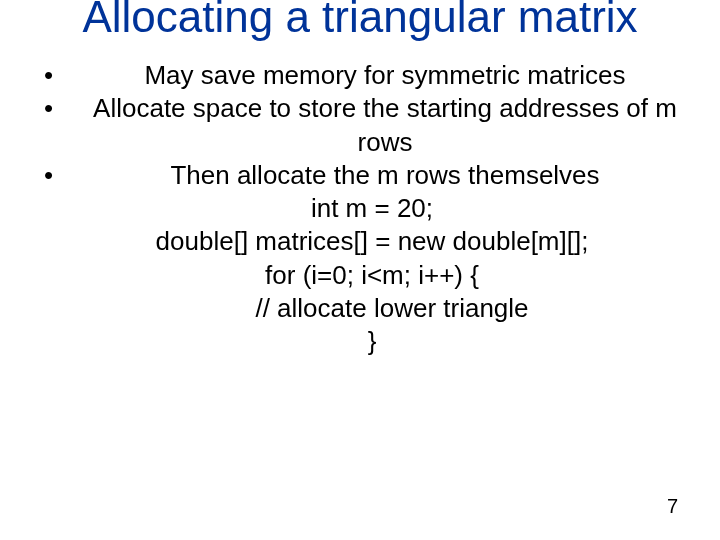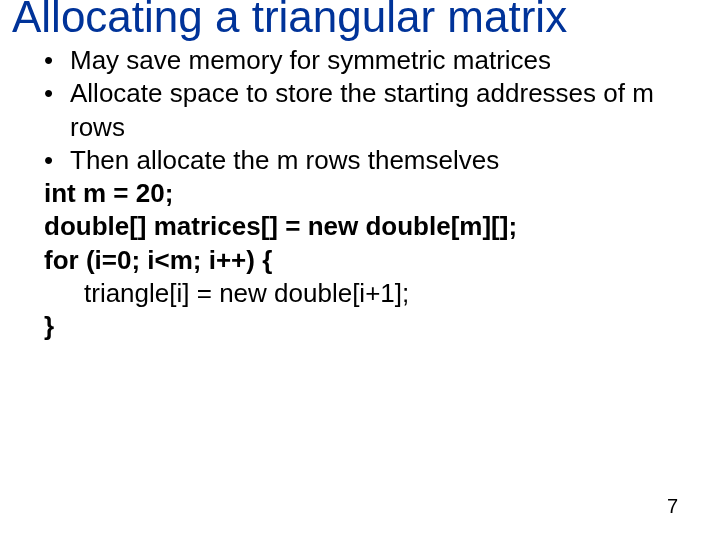--- a/index.html
+++ b/index.html
@@ -10,52 +10,52 @@
     background: #ffffff;
     font-family: "Comic Sans MS", "Comic Sans", cursive, sans-serif;
     color: #000;
     overflow: hidden;
   }
   .slide {
     position: relative;
     width: 720px;
     height: 540px;
     box-sizing: border-box;
+    text-align: center;
   }
   .title {
     position: absolute;
     top: -6px;
     left: 12px;
     right: 12px;
     color: #003399;
     font-size: 44px;
     line-height: 1.05;
     font-weight: 400;
   }
   .body {
     position: absolute;
-    top: 44px;
+    top: 59px;
     left: 44px;
     right: 20px;
     font-size: 26px;
     line-height: 1.28;
   }
   .bullet {
     position: relative;
     padding-left: 26px;
   }
   .bullet::before {
     content: "•";
     position: absolute;
     left: 0;
     top: 0;
   }
   .noindent {
     padding-left: 0;
-    font-weight: bold;
   }
   .indent1 {
     padding-left: 40px;
   }
   .pagenum {
     position: absolute;
     right: 42px;
     bottom: 22px;
     font-size: 20px;
     color: #000;
@@ -69,19 +69,19 @@
   <div class="title">Allocating a triangular matrix</div>
 
   <div class="body">
     <div class="bullet">May save memory for symmetric matrices</div>
     <div class="bullet">Allocate space to store the starting addresses of m rows</div>
     <div class="bullet">Then allocate the m rows themselves</div>
 
     <div class="noindent">int m = 20;</div>
     <div class="noindent">double[] matrices[] = new double[m][];</div>
     <div class="noindent">for (i=0; i&lt;m; i++) {</div>
-    <div class="indent1">triangle[i] = new double[i+1];</div>
+    <div class="indent1">// allocate lower triangle</div>
     <div class="noindent">}</div>
   </div>
 
   <div class="pagenum">7</div>
 
 </div>
 
 </body></html>

